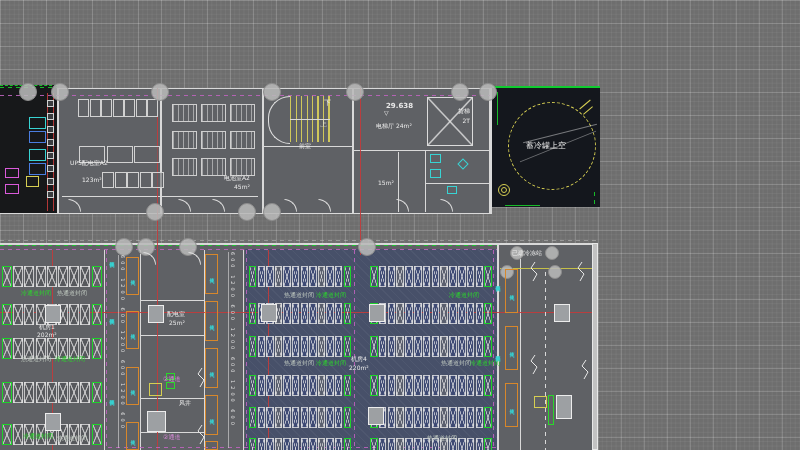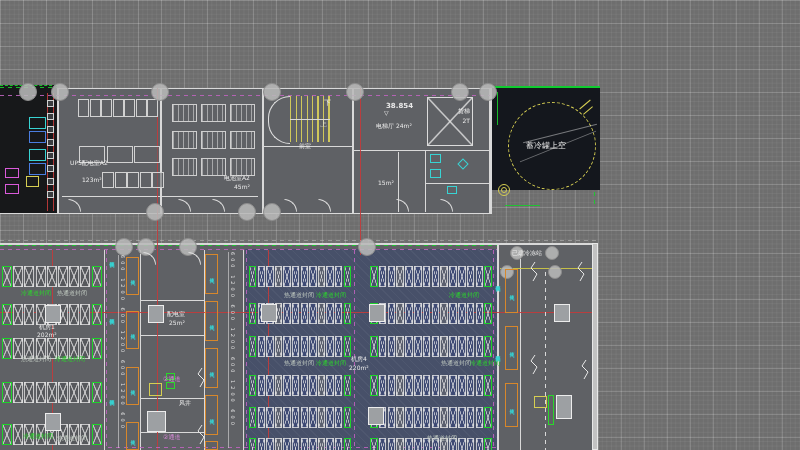--- a/index.html
+++ b/index.html
@@ -30,21 +30,21 @@
   .da{border:1px solid transparent;border-top-color:#dedede;border-right-color:#dedede;
       border-radius:0 100% 0 0;}
   .dims{writing-mode:vertical-rl;font-size:5px;color:#e0e0e0;letter-spacing:3px;
         border-left:1px solid rgba(232,232,232,.55);padding-left:1px;overflow:hidden;}
   #upper{left:0;top:88px;width:492px;height:126px;border:1.5px solid #d9d9d9;}
   #lower{left:0;top:243px;width:597px;height:207px;border-top:2px solid #d9d9d9;}
   #blue{left:245px;top:249px;width:252px;height:201px;background:#475069;
         background-image:repeating-linear-gradient(45deg,rgba(255,255,255,.04) 0 1px,transparent 1px 6px);}
   #rwall{left:592px;top:243px;width:6px;height:207px;background:#c2c2c2;border:1px solid #e8e8e8;}
   #panel{left:0;top:85px;width:57px;height:128px;background:#17181a;border-top:1px dashed #14c428;}
-  #tank{left:492px;top:86px;width:108px;height:104px;background:#14171d;border-top:2.5px solid #10cc30;}
+  #tank{left:492px;top:86px;width:108px;height:121px;background:#14171d;border-top:2.5px solid #10cc30;}
   #tank .circ{left:16px;top:14px;width:88px;height:88px;border:1px dashed #d6ce52;border-radius:50%;}
   #tank .tlabel{left:0;right:0;top:52px;text-align:center;font-size:8px;color:#f0f0f0;}
   #tank .d1{left:30px;top:45px;width:76px;border-top:1px solid rgba(240,240,240,.45);transform:rotate(-14deg);}
   #tank .d2{left:25px;top:58px;width:82px;border-top:1px solid rgba(240,240,240,.4);transform:rotate(-22deg);}
   #tank .m1{left:86px;top:16px;width:14px;border-top:1px solid #d6ce52;transform:rotate(-40deg);}
   #tank .m2{left:90px;top:22px;width:12px;border-top:1px solid #d6ce52;transform:rotate(-40deg);}
   #tank .cc1{left:6px;top:96px;width:12px;height:12px;border:1px solid #d6ce52;border-radius:50%;}
   #tank .cc2{left:9px;top:99px;width:6px;height:6px;border:1px solid #d6ce52;border-radius:50%;}
   #stairArc{left:268px;top:96px;width:22px;height:48px;border:1px solid #e0e0e0;border-radius:22px 0 0 22px;border-right:none;}
   #treads{left:290px;top:96px;width:40px;height:46px;
@@ -445,21 +445,21 @@
       </svg></div>
     <div class="a " style="left: 197px; top: 425px; width: 8px; height: 20px;"><svg width="8" height="20">
         <polyline points="5,0 1,6 7,12 3,19" fill="none" stroke="#e8e8e8" stroke-width="1"></polyline>
       </svg></div>
     <div class="a dims" style="left: 118px; top: 255px; height: 193px; width: 8px;">600 1200 600 1200 600 1200 600</div>
     <div class="a dims" style="left: 228px; top: 252px; height: 196px; width: 8px;">600 1200 600 1200 600 1200 600</div>
     <div class="a lb" style="left: 70px; top: 160px; font-size: 6px; color: rgb(233, 233, 233);">UPS配电室A2</div>
     <div class="a lb" style="left: 82px; top: 177px; font-size: 6px; color: rgb(233, 233, 233);">123m²</div>
     <div class="a lb" style="left: 224px; top: 175px; font-size: 6px; color: rgb(233, 233, 233);">电池室A2</div>
     <div class="a lb" style="left: 234px; top: 184px; font-size: 6px; color: rgb(233, 233, 233);">45m²</div>
-    <div class="a lb" style="left: 386px; top: 103px; font-size: 7px; color: rgb(233, 233, 233); font-weight: bold;">38.854</div>
+    <div class="a lb" style="left: 386px; top: 103px; font-size: 7px; color: rgb(233, 233, 233); font-weight: bold;">29.638</div>
     <div class="a lb" style="left: 384px; top: 110px; font-size: 6px; color: rgb(233, 233, 233);">▽</div>
     <div class="a lb" style="left: 376px; top: 123px; font-size: 6px; color: rgb(233, 233, 233);">电梯厅 24m²</div>
     <div class="a lb" style="left: 324px; top: 100px; font-size: 7px; color: rgb(233, 233, 233);">下</div>
     <div class="a lb" style="left: 320px; top: 121px; font-size: 7px; color: rgb(233, 233, 233);">上</div>
     <div class="a lb" style="left: 299px; top: 143px; font-size: 6px; color: rgb(233, 233, 233);">前室</div>
     <div class="a lb" style="left: 378px; top: 180px; font-size: 6px; color: rgb(233, 233, 233);">15m²</div>
     <div class="a lb" style="left: 39px; top: 324px; font-size: 6px; color: rgb(233, 233, 233);">机房1</div>
     <div class="a lb" style="left: 37px; top: 332px; font-size: 6px; color: rgb(233, 233, 233);">202m²</div>
     <div class="a lb" style="left: 351px; top: 356px; font-size: 6px; color: rgb(233, 233, 233);">机房4</div>
     <div class="a lb" style="left: 349px; top: 365px; font-size: 6px; color: rgb(233, 233, 233);">220m²</div>

